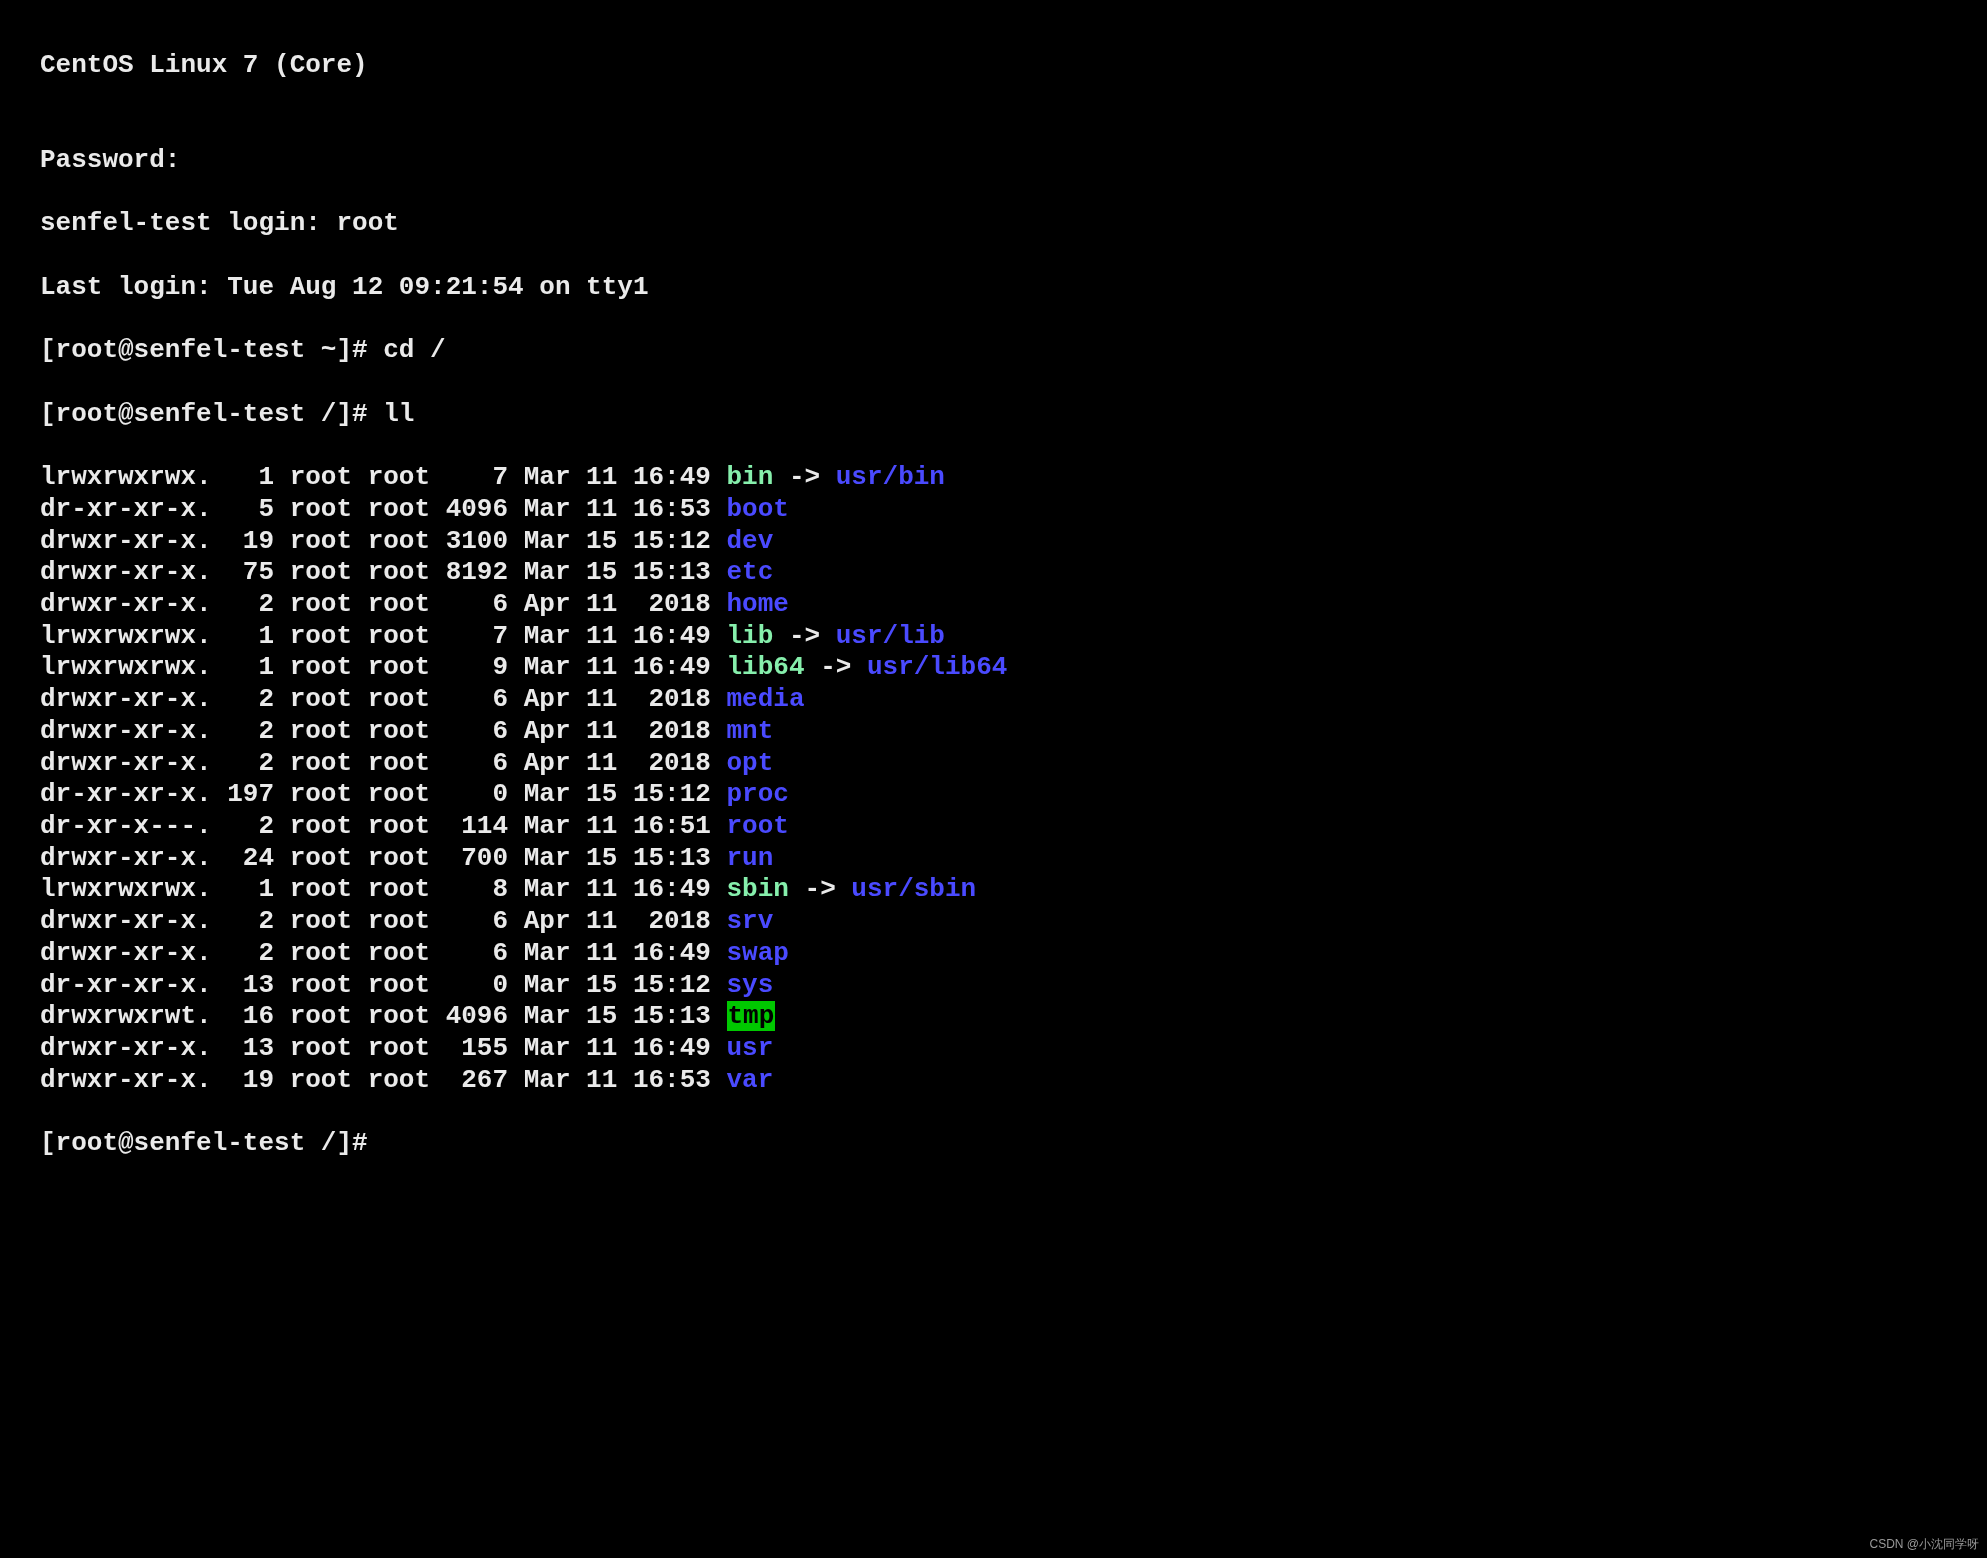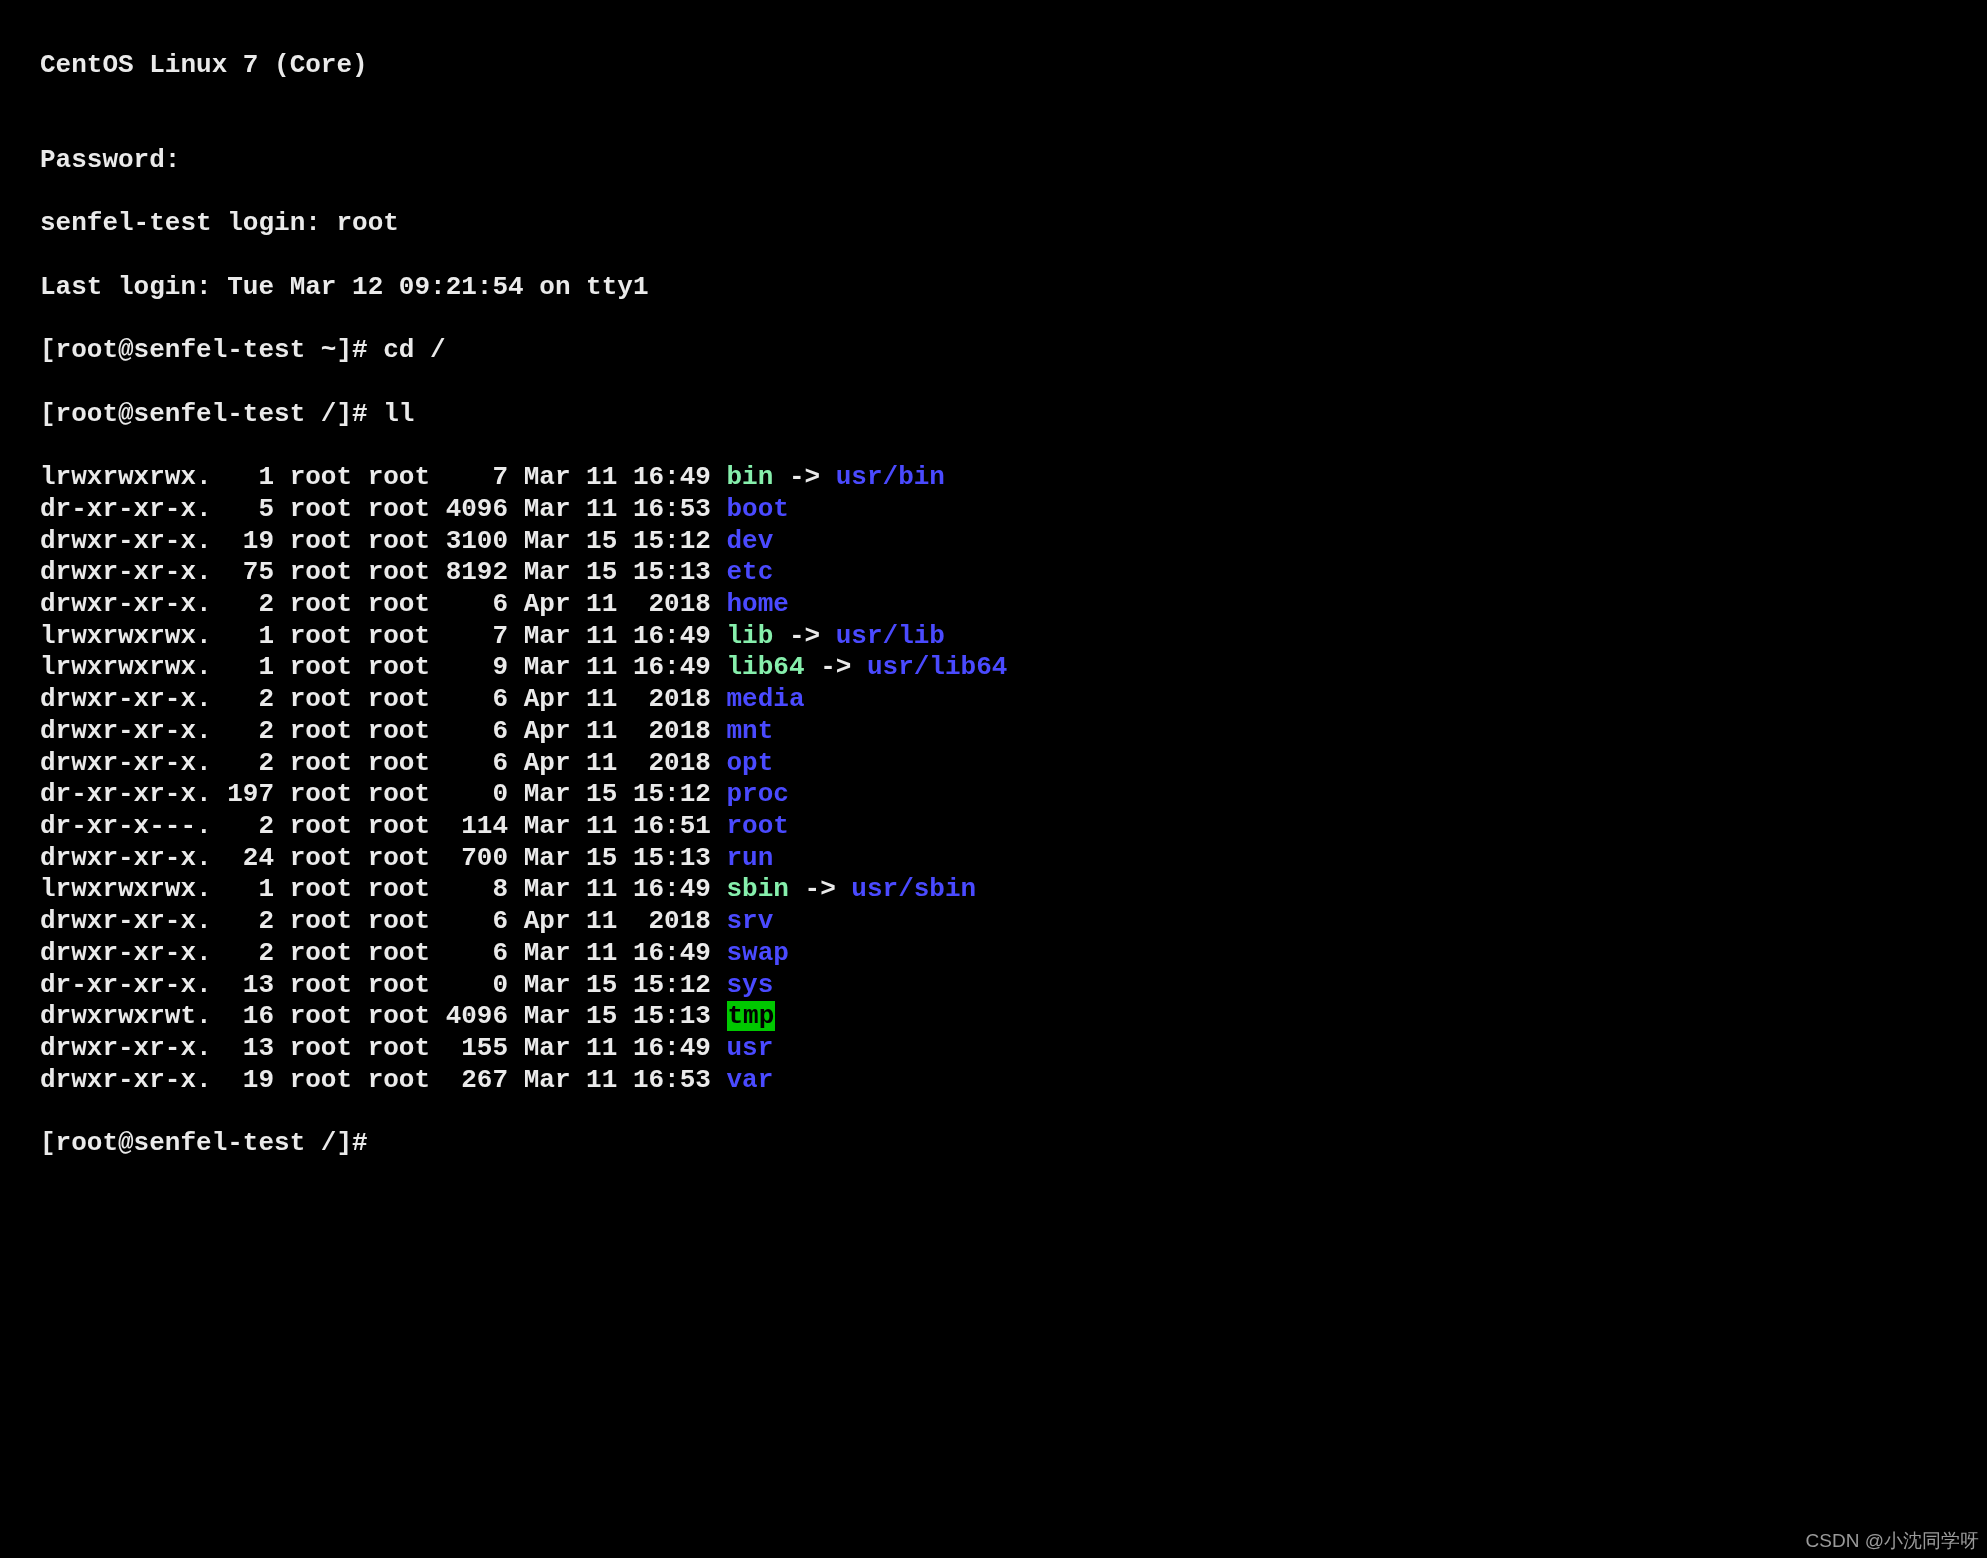--- a/index.html
+++ b/index.html
@@ -19,33 +19,33 @@
   .line { display: block; }
   .white { color: #eaeaea; }
   .cyan  { color: #86efac; }
   .blue  { color: #4a4aff; }
   .green-bg { background: #00c800; color: #000; padding: 0 1px; }
   .watermark {
     position: fixed;
     bottom: 6px;
     right: 8px;
     color: #9a9a9a;
-    font-size: 19px;
+    font-size: 12px;
     font-weight: normal;
     font-family: sans-serif;
   }
 </style>
 </head>
 <body>
 
 <div class="terminal">
 <span class="line white">CentOS Linux 7 (Core)</span>
 <span class="line"></span>
 <span class="line white">Password:</span>
 <span class="line white">senfel-test login: root</span>
-<span class="line white">Last login: Tue Mar 12 09:21:54 on tty1</span>
+<span class="line white">Last login: Tue Aug 12 09:21:54 on tty1</span>
 <span class="line white"><span>[root@senfel-test ~]# </span><span>cd /</span></span>
 <span class="line white"><span>[root@senfel-test /]# </span><span>ll</span></span>
 <span id="ll-block"><span class="line white"><span>lrwxrwxrwx.   1 root root    7 Mar 11 16:49 </span><span class="cyan">bin</span><span class="white"> -&gt; </span><span class="blue">usr/bin</span></span><span class="line white"><span>dr-xr-xr-x.   5 root root 4096 Mar 11 16:53 </span><span class="blue">boot</span></span><span class="line white"><span>drwxr-xr-x.  19 root root 3100 Mar 15 15:12 </span><span class="blue">dev</span></span><span class="line white"><span>drwxr-xr-x.  75 root root 8192 Mar 15 15:13 </span><span class="blue">etc</span></span><span class="line white"><span>drwxr-xr-x.   2 root root    6 Apr 11  2018 </span><span class="blue">home</span></span><span class="line white"><span>lrwxrwxrwx.   1 root root    7 Mar 11 16:49 </span><span class="cyan">lib</span><span class="white"> -&gt; </span><span class="blue">usr/lib</span></span><span class="line white"><span>lrwxrwxrwx.   1 root root    9 Mar 11 16:49 </span><span class="cyan">lib64</span><span class="white"> -&gt; </span><span class="blue">usr/lib64</span></span><span class="line white"><span>drwxr-xr-x.   2 root root    6 Apr 11  2018 </span><span class="blue">media</span></span><span class="line white"><span>drwxr-xr-x.   2 root root    6 Apr 11  2018 </span><span class="blue">mnt</span></span><span class="line white"><span>drwxr-xr-x.   2 root root    6 Apr 11  2018 </span><span class="blue">opt</span></span><span class="line white"><span>dr-xr-xr-x. 197 root root    0 Mar 15 15:12 </span><span class="blue">proc</span></span><span class="line white"><span>dr-xr-x---.   2 root root  114 Mar 11 16:51 </span><span class="blue">root</span></span><span class="line white"><span>drwxr-xr-x.  24 root root  700 Mar 15 15:13 </span><span class="blue">run</span></span><span class="line white"><span>lrwxrwxrwx.   1 root root    8 Mar 11 16:49 </span><span class="cyan">sbin</span><span class="white"> -&gt; </span><span class="blue">usr/sbin</span></span><span class="line white"><span>drwxr-xr-x.   2 root root    6 Apr 11  2018 </span><span class="blue">srv</span></span><span class="line white"><span>drwxr-xr-x.   2 root root    6 Mar 11 16:49 </span><span class="blue">swap</span></span><span class="line white"><span>dr-xr-xr-x.  13 root root    0 Mar 15 15:12 </span><span class="blue">sys</span></span><span class="line white"><span>drwxrwxrwt.  16 root root 4096 Mar 15 15:13 </span><span class="green-bg">tmp</span></span><span class="line white"><span>drwxr-xr-x.  13 root root  155 Mar 11 16:49 </span><span class="blue">usr</span></span><span class="line white"><span>drwxr-xr-x.  19 root root  267 Mar 11 16:53 </span><span class="blue">var</span></span></span>
 <span class="line white">[root@senfel-test /]#</span>
 </div>
 
 <div class="watermark">CSDN @小沈同学呀</div>
 
 </body></html>

